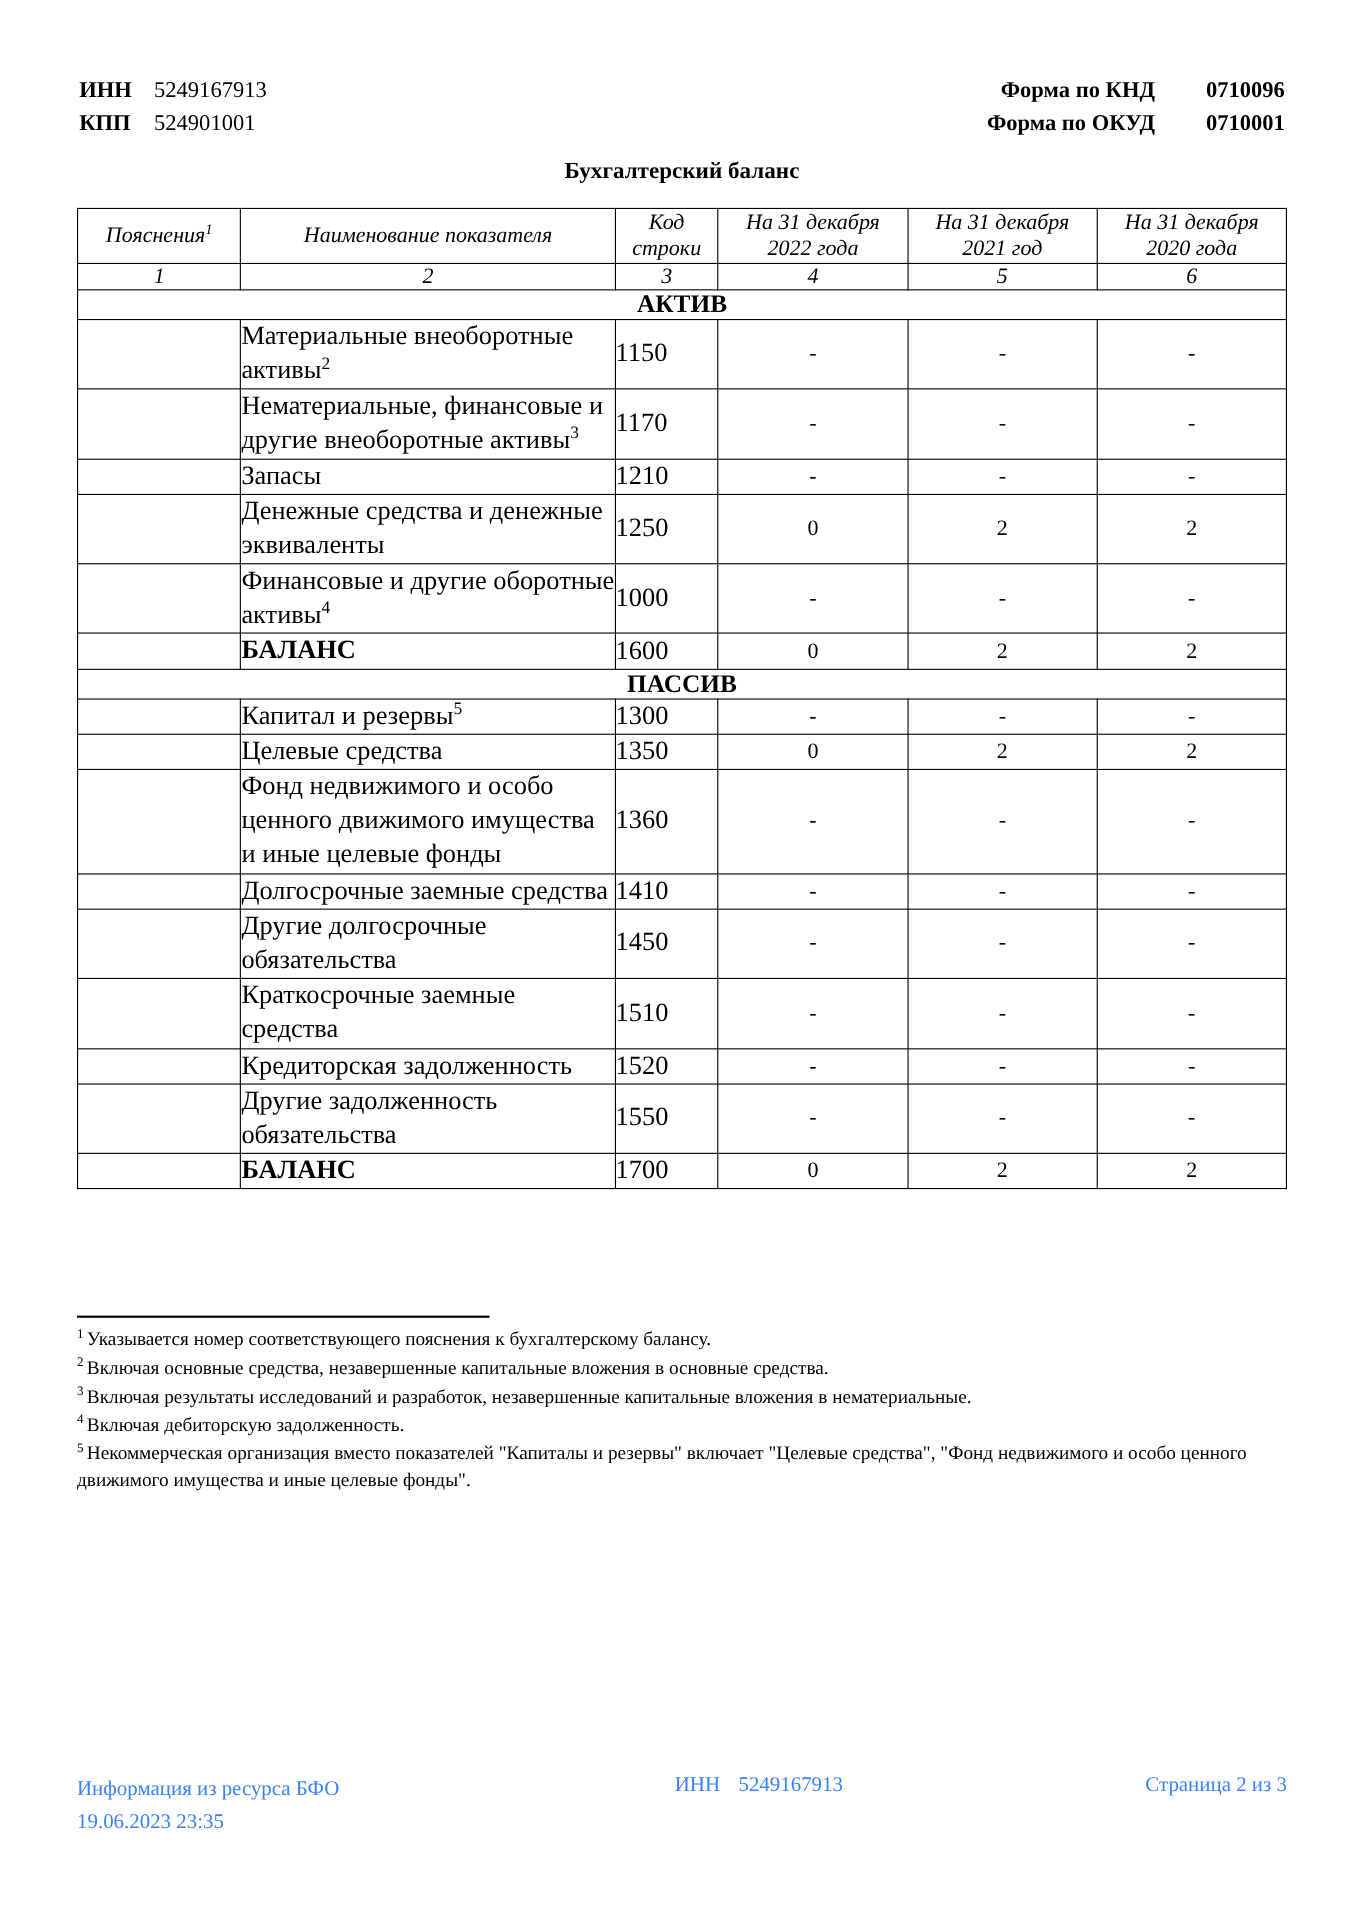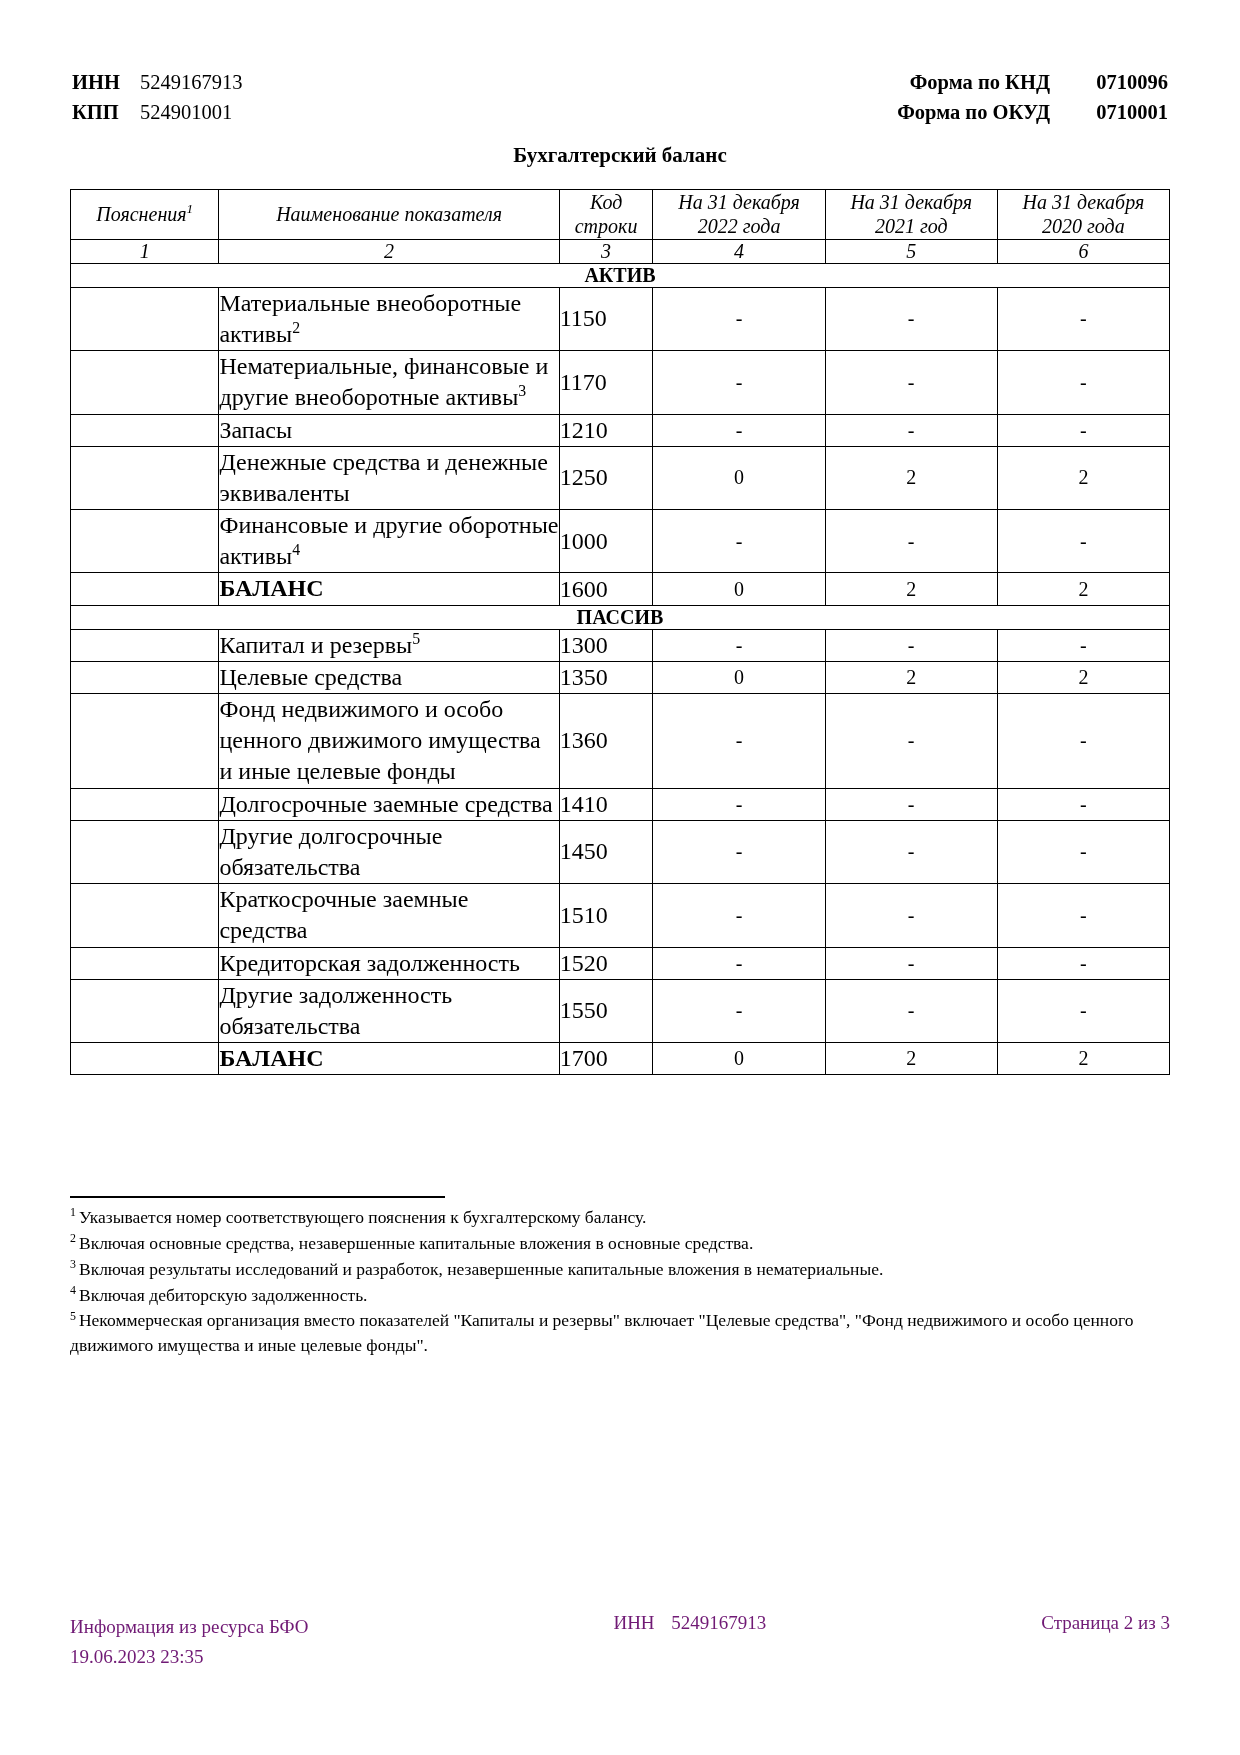--- a/index.html
+++ b/index.html
@@ -109,21 +109,21 @@
   }
   .numrow td {
     text-align: center;
     font-style: italic;
     font-size: 20px;
     padding: 3px 0 5px 0;
   }
   .section-row td {
     text-align: center;
     font-weight: bold;
-    font-size: 20px;
+    font-size: 23px;
     padding: 4px 0 6px 0;
     border-left: none;
     border-right: none;
   }
   .section-row td.edge-l { border-left: 1.6px solid #000; }
   .section-row td.edge-r { border-right: 1.6px solid #000; }
 
   td.name {
     text-align: left;
     padding: 4px 4px 5px 8px;
@@ -172,21 +172,21 @@
     line-height: 0;
     margin-right: 3px;
   }
 
   
   .pg-footer {
     position: absolute;
     bottom: 84px;
     left: 70px;
     right: 70px;
-    color: #701a75;
+    color: #3b82f6;
     font-size: 19px;
     display: flex;
     justify-content: space-between;
     align-items: flex-start;
   }
   .pf-left { line-height: 1.55; }
   .pf-mid { padding-left: 30px; }
   .pf-mid .inn-lbl { margin-right: 12px; }
   .pf-right { text-align: center; }
 </style>

